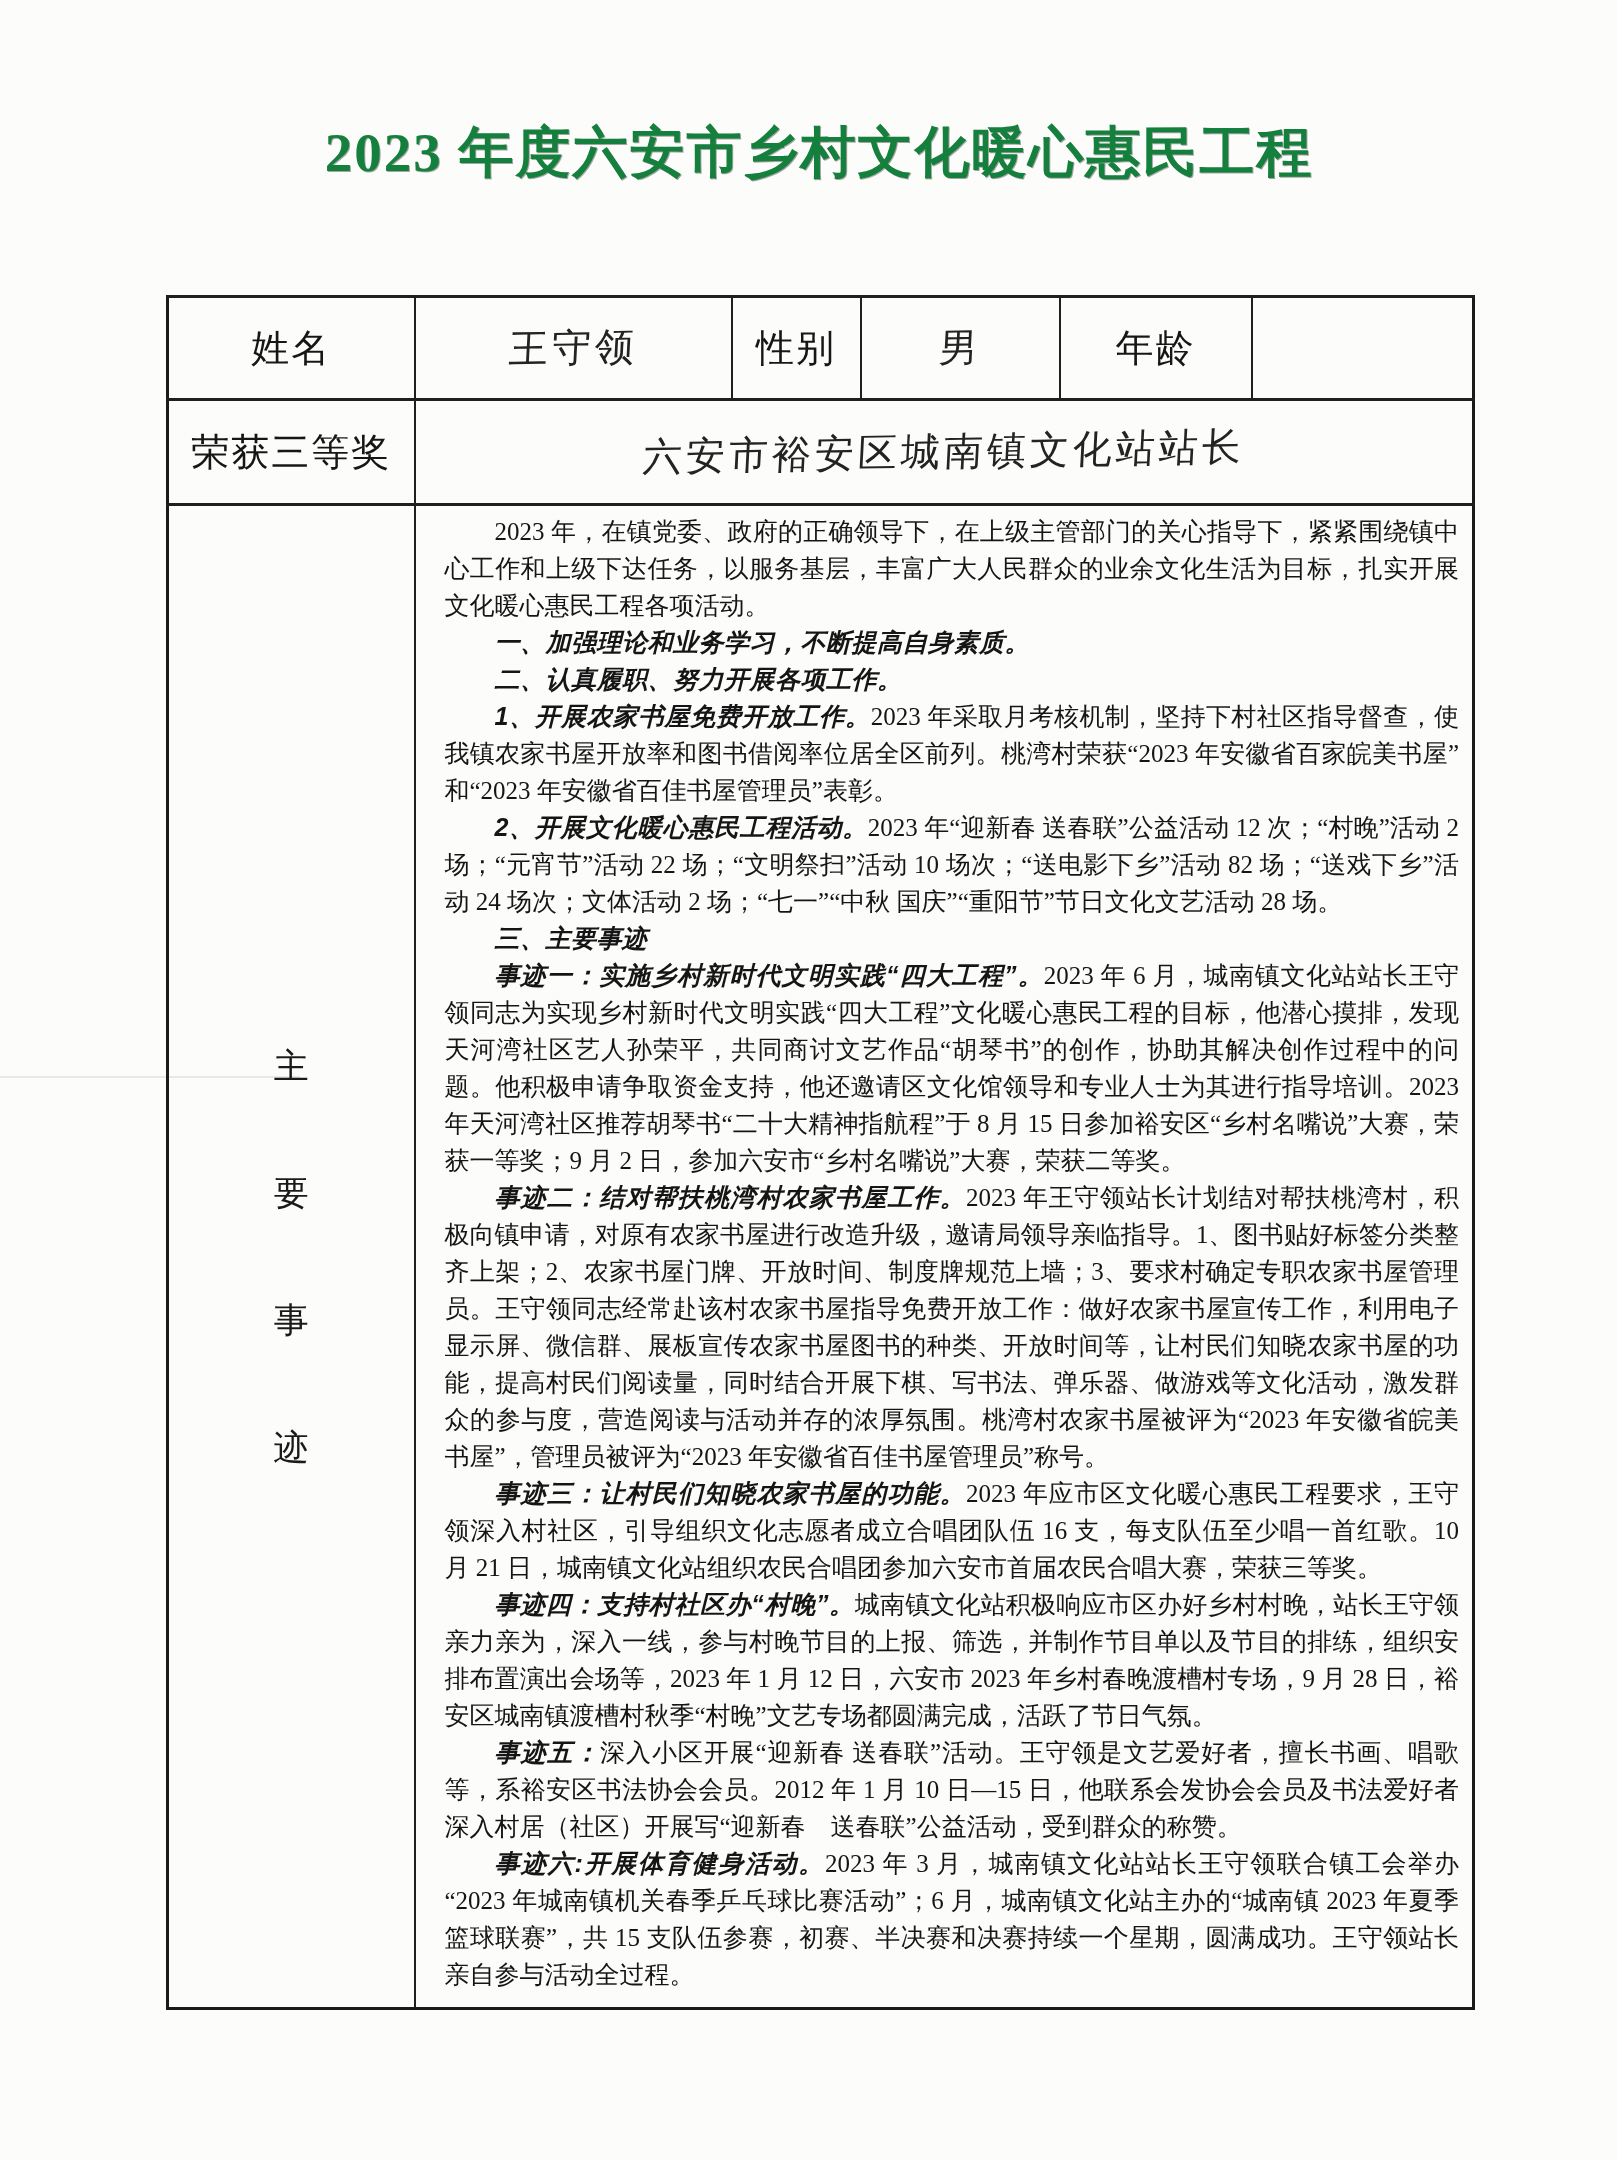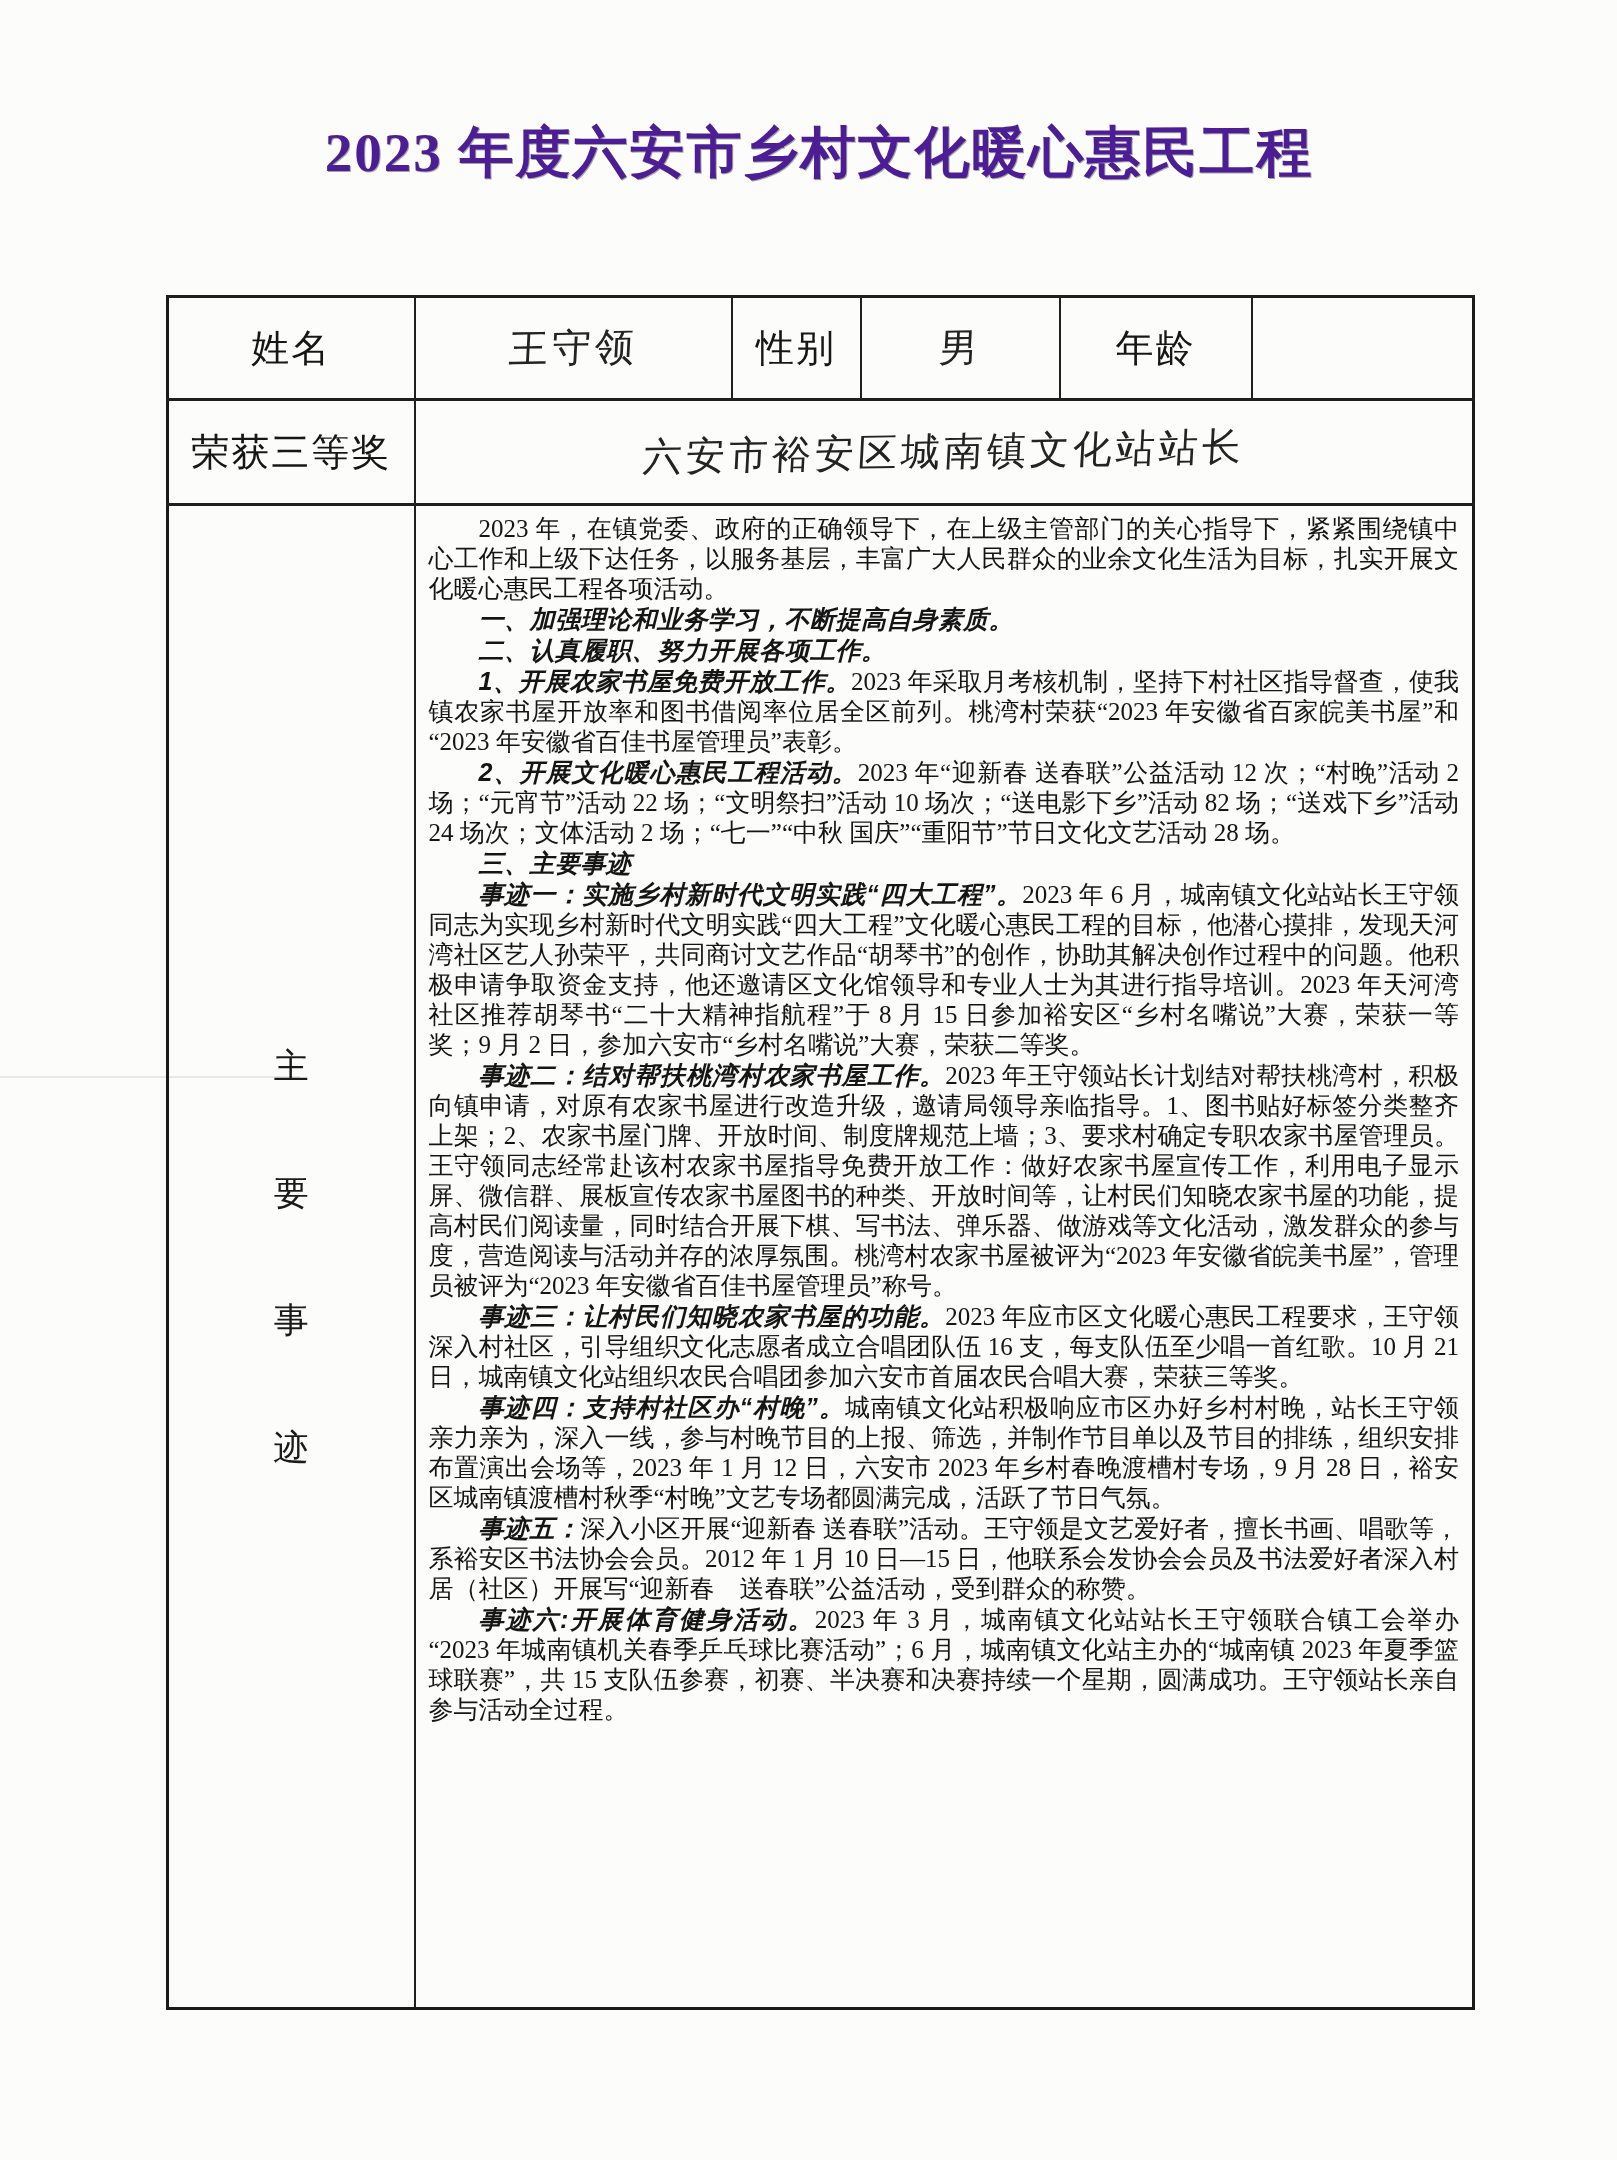--- a/index.html
+++ b/index.html
@@ -12,21 +12,21 @@
     position:relative;width:1617px;height:2160px;
     background:#fcfcfa;color:#141414;overflow:hidden;
   }
   
   .scan-artifact{
     position:absolute;left:0;top:1076px;width:300px;height:2px;
     background:#eae8e3;
   }
   .doc-title{
     position:absolute;left:166px;width:1306px;
-    text-align:center;font-weight:700;color:#4c1d95;
+    text-align:center;font-weight:700;color:#15803d;
     text-shadow:1px 1px 0 rgba(0,0,0,.35);
     white-space:nowrap;
   }
   .doc-title.line1{top:116px;font-size:55px;letter-spacing:2px;}
   .doc-title.line2{top:204px;font-size:56px;letter-spacing:7px;}
 
   table.form{
     position:absolute;left:166px;top:295px;
     width:1306px;border-collapse:collapse;table-layout:fixed;
     background:transparent;
@@ -57,22 +57,22 @@
 
   td.deeds-label-cell{vertical-align:middle;}
   .v-label{
     display:flex;flex-direction:column;align-items:center;justify-content:center;
     gap:80px;font-size:35px;color:#1a1a1a;
   }
 
   td.deeds-cell{vertical-align:top;}
   .deeds-box{
     height:1492px;overflow:hidden;
-    padding:5px 13px 0 13px;
-    font-size:25px;line-height:30px;
+    padding:5px 13px 0 29px;
+    font-size:25px;line-height:37px;
     text-align:justify;text-justify:inter-ideograph;
     color:#151515;
   }
   .deeds-box p{margin:0;text-indent:2em;}
   .deeds-box b{
     font-family:"Liberation Sans", sans-serif;
     font-weight:700;letter-spacing:0.5px;font-style:italic;
   }
 </style>
 </head>

